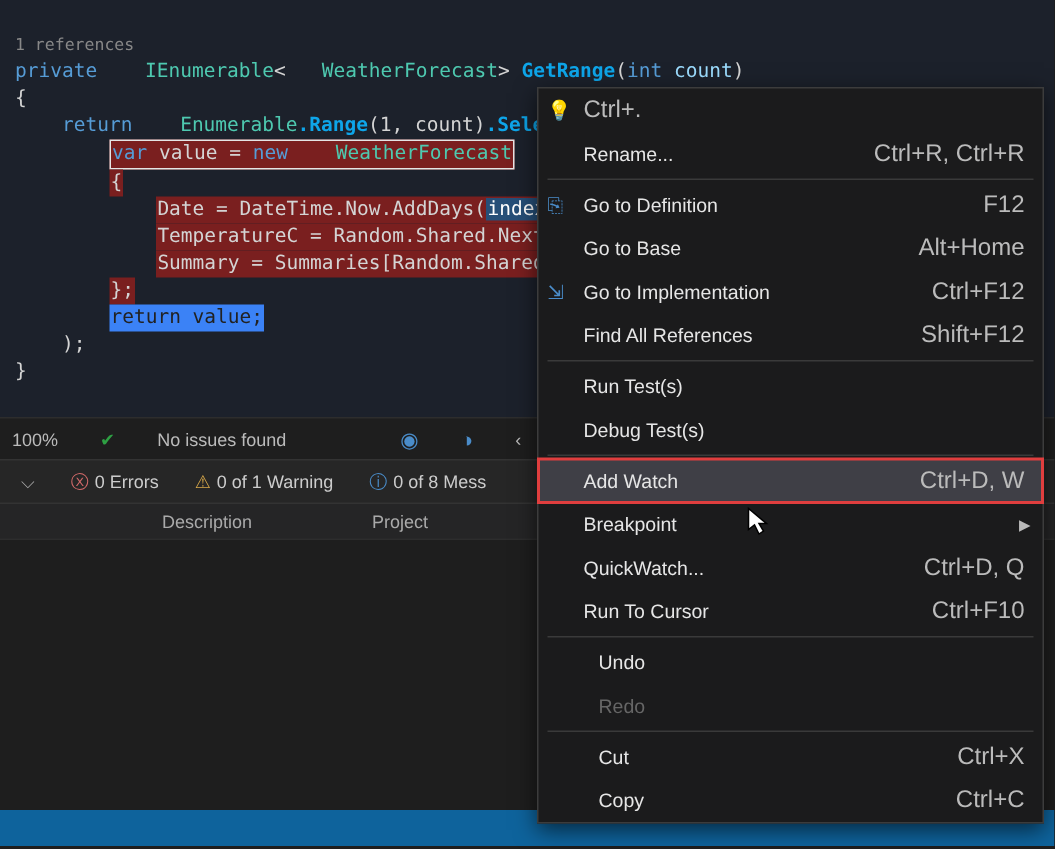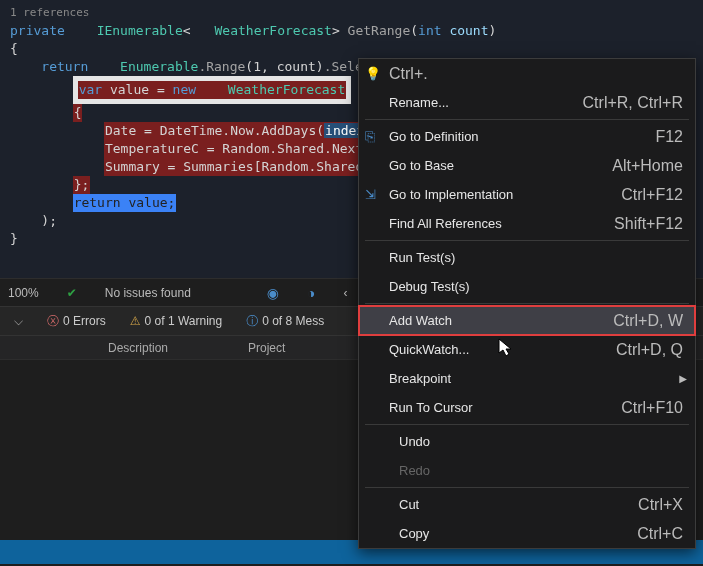--- a/index.html
+++ b/index.html
@@ -15,30 +15,30 @@
   }
   .code-area {
     background: #1c212b;
     padding: 4px 0 0 4px;
     height: 278px;
     font-family: Consolas, monospace;
     font-size: 13px;
     line-height: 18px;
     position: relative;
   }
-  .refs { color: #888; font-size: 11px; padding-left: 6px; }
+  .refs { color: #888; font-size: 11px; padding-left: 6px; margin-top: 17px; }
   .code-line { white-space: pre; padding-left: 6px; }
   .kw { color: #569cd6; }
   .type { color: #4ec9b0; margin-left: 24px; }
-  .method { color: #a3a3a3; }
+  .method { color: #0ea5e9; font-weight: bold; }
   .param { color: #9cdcfe; }
   .punct { color: #d4d4d4; }
   .bg-red { background: #7a1f1f; padding: 0 1px; display:inline-block; }
   .bg-yellow { background: #3b82f6; color:#222; padding:0 1px; display:inline-block;}
-  .sel-red-border { border:5px solid #e5e5e5;text-align:center; }
+  .sel-red-border { border:1px solid #e5e5e5;text-align:center; }
   .hl-index { background:#264f78; color:#fff; padding:0 1px;}
   .status-line {
     background:#1e1e1e;
     height:28px;
     display:flex;
     align-items:center;
     gap:28px;
     padding:0 8px;
     font-size:12px;
     color:#bbb;
@@ -210,26 +210,26 @@
     </div>
   <div class="ctx-row">
       <span class="label">Debug Test(s)</span>
     </div>
   <div class="ctx-sep"></div>
   <div class="ctx-row highlight">
       <span class="label">Add Watch</span>
       <span class="short">Ctrl+D, W</span>
     </div>
   <div class="ctx-row">
+      <span class="label">Breakpoint</span>
+      <span class="arrow">▶</span>
+    </div>
+  <div class="ctx-row">
       <span class="label">QuickWatch...</span>
       <span class="short">Ctrl+D, Q</span>
-    </div>
-  <div class="ctx-row">
-      <span class="label">Breakpoint</span>
-      <span class="arrow">▶</span>
     </div>
   <div class="ctx-row">
       <span class="label">Run To Cursor</span>
       <span class="short">Ctrl+F10</span>
     </div>
   <div class="ctx-sep"></div>
   <div class="ctx-row indent">
       <span class="label">Undo</span>
     </div>
   <div class="ctx-row indent disabled">

